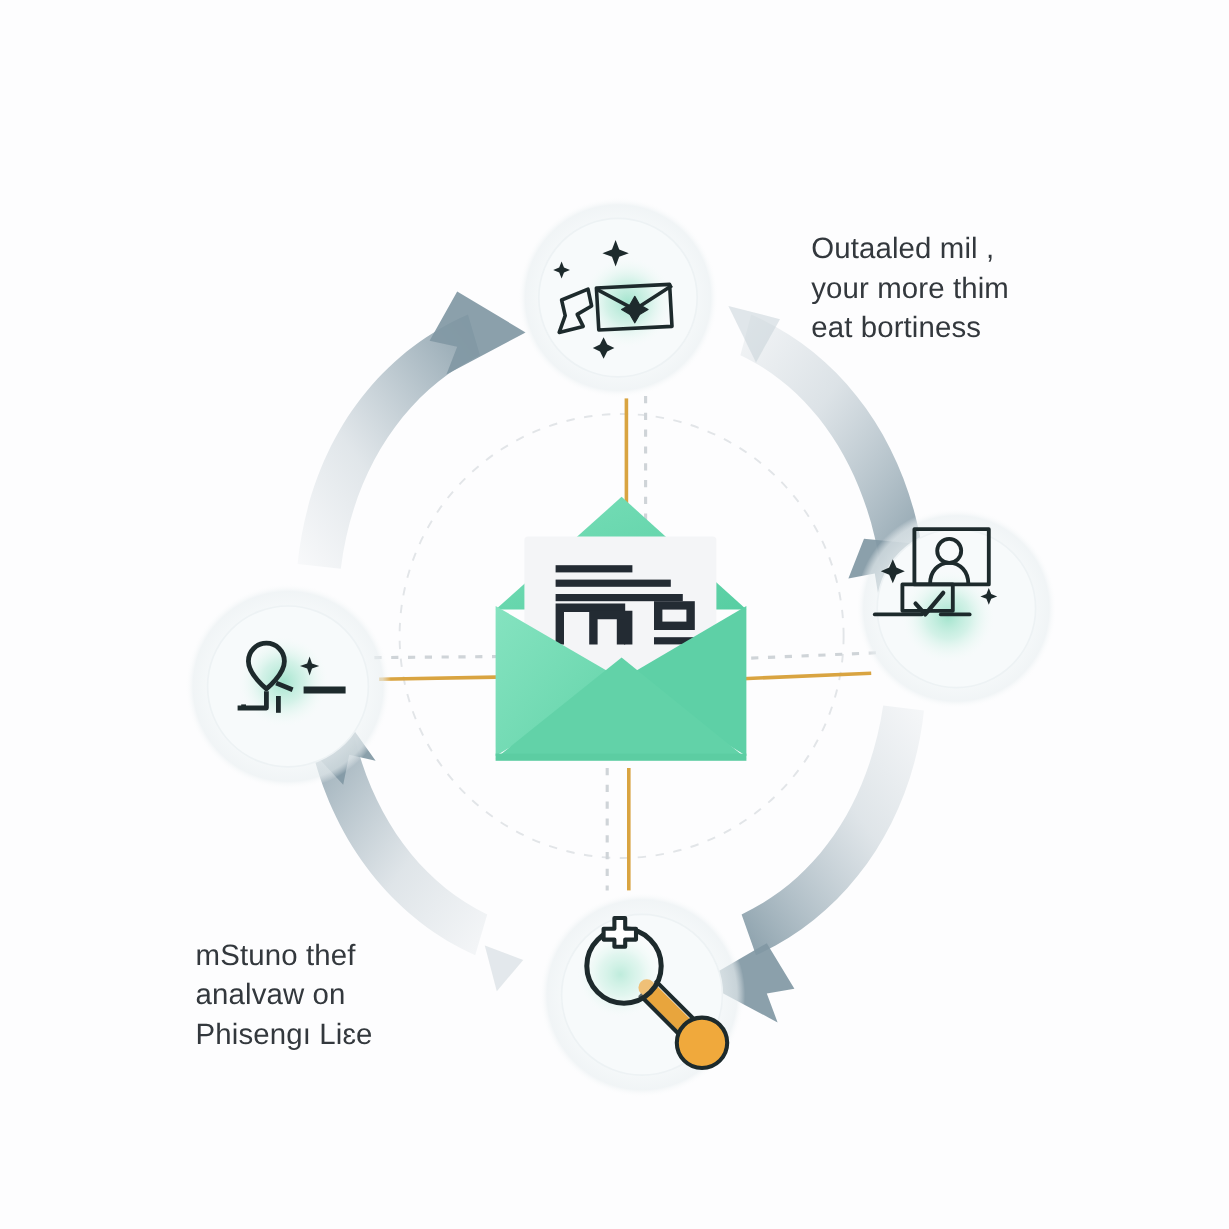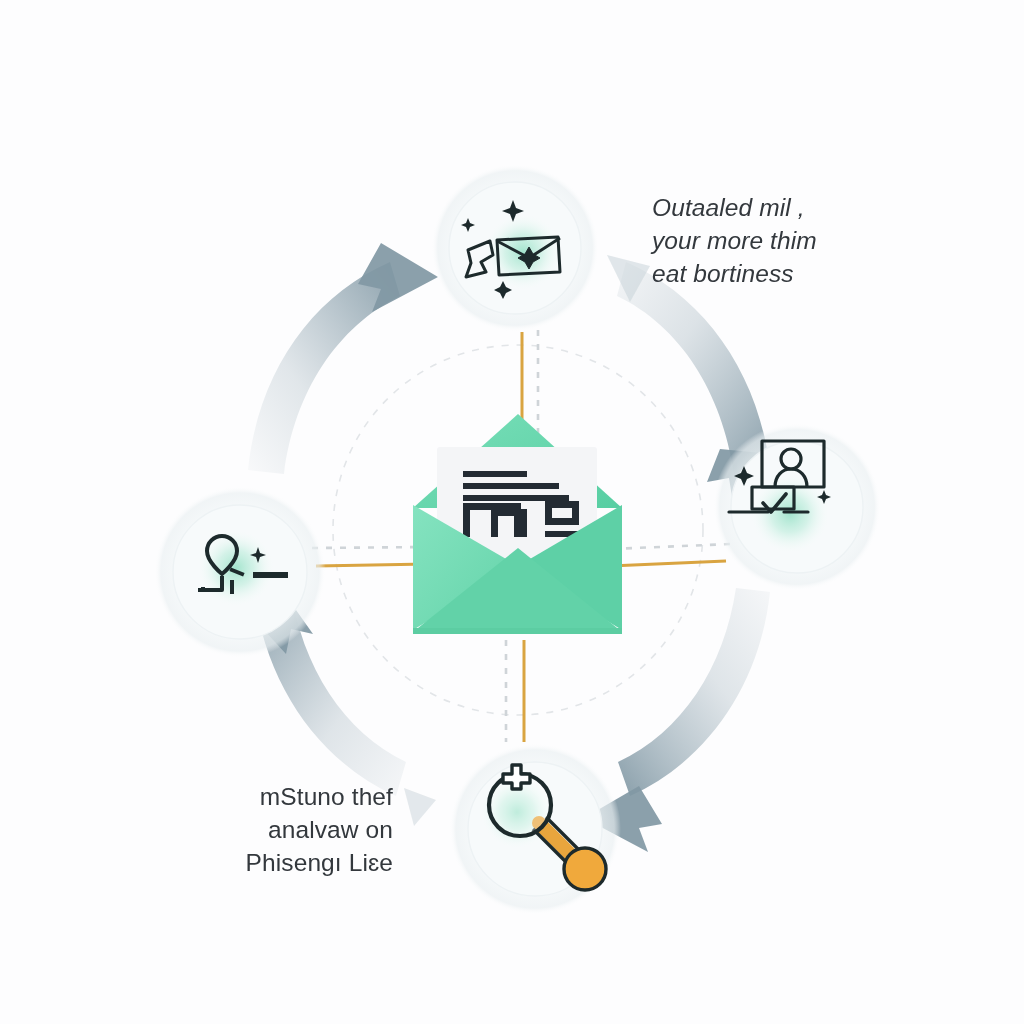--- a/index.html
+++ b/index.html
@@ -15,22 +15,22 @@
 
   .label {
     position:absolute;
     color:#33383d;
     font-size:24.5px;
     line-height:33px;
     letter-spacing:.1px;
     white-space:pre-line;
     font-weight:400;
   }
-  #label-top-right { left:652px; top:191px;font-style:italic; }
-  #label-bottom-left { left:163px; top:780px; width:230px;text-align:right; }
+  #label-top-right { left:676px; top:191px; }
+  #label-bottom-left { left:163px; top:780px; width:230px; }
 </style>
 </head>
 <body>
 
 <div id="stage">
   <svg width="1024" height="1024" viewBox="0 0 1024 1024">
     <defs>
 
       <radialGradient id="glowMint" cx="50%" cy="50%" r="50%">
         <stop offset="0%" stop-color="#9fe3cb" stop-opacity=".95"></stop>

